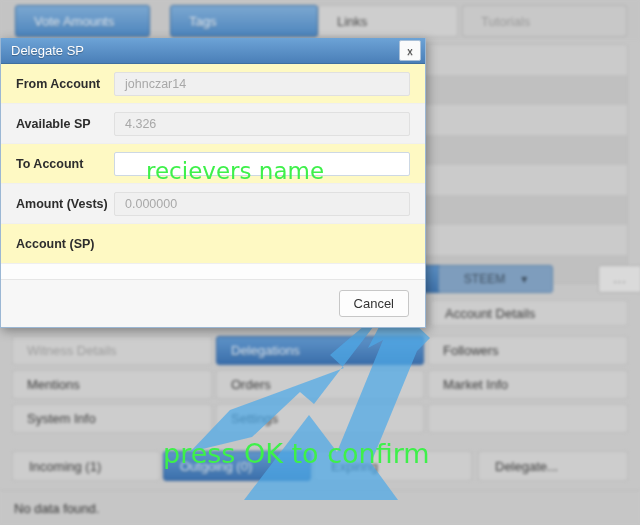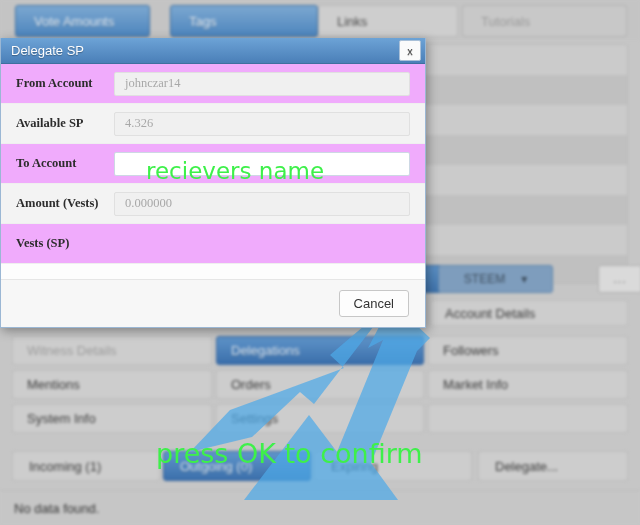--- a/index.html
+++ b/index.html
@@ -157,21 +157,21 @@
     border-bottom: 1px solid #3f6f9f;
   }
   .dlg-close {
     position: absolute; right: 4px; top: 2px;
     width: 22px; height: 21px;
     background: #fbfbfb; border: 1px solid #a9c0d8;
     border-radius: 2px;
     display: flex; align-items: center; justify-content: center;
     color: #444; font-size: 11px;
   }
-  .dlg-body { background: #f0abfc; font-family: Liberation Serif, serif; }
+  .dlg-body { background: #fef9c3; }
   .frow {
     display: flex; align-items: center;
     height: 40px;
     border-bottom: 1px solid #efefef;
   }
   .frow.alt { background: #f3f3f3; }
   .flabel {
     width: 113px;
     padding-left: 15px;
     font-size: 12.5px; color: #2d2d2d;
@@ -218,21 +218,21 @@
     color: #3ef04a;
     font-family: "DejaVu Sans", sans-serif;
     font-weight: normal;
     white-space: nowrap;
     z-index: 60;
     pointer-events: none;
     margin-left: 8px;
   }
   #ann-receivers { left: 138px; top: 158px; font-size: 23px; }
   #ann-amount    { left: 133px; top: 242px; font-size: 26px; }
-  #ann-pressok   { left: 148px; top: 438px; font-size: 27px; }
+  #ann-pressok   { left: 155px; top: 438px; font-size: 27px; }
 </style>
 </head>
 <body>
 
 <div id="app">
 
   <div class="bg-layer">
 
     <div class="topbar">
       <div class="tab sel" style="left:15px;width:135px;">
@@ -385,21 +385,21 @@
       </div>
 
       <div class="frow alt">
         <div class="flabel">Amount (Vests)</div>
         <div class="finput">
           <span>0.000000</span>
         </div>
       </div>
 
       <div class="frow">
-        <div class="flabel">Vests (SP)</div>
+        <div class="flabel">Account (SP)</div>
       </div>
 
     </div>
 
     <div class="dlg-footer">
       <div class="dbtn">
         <span>Cancel</span>
       </div>
     </div>
   </div>

